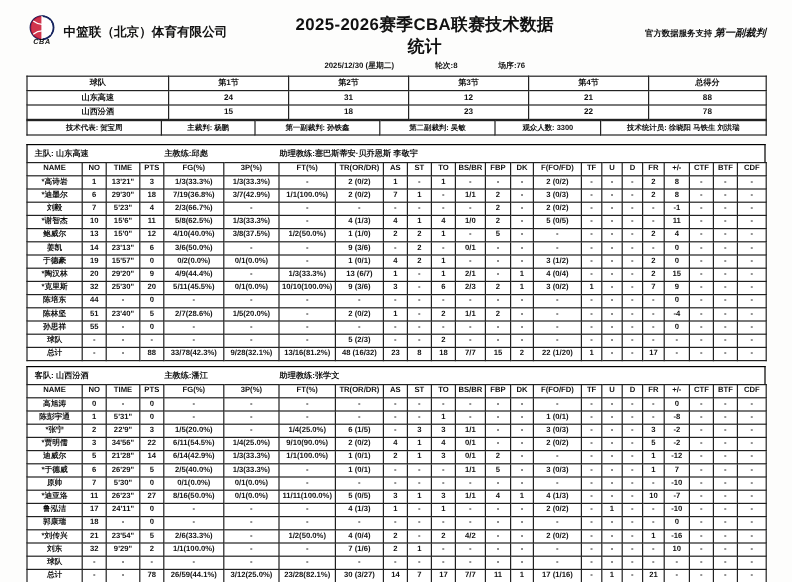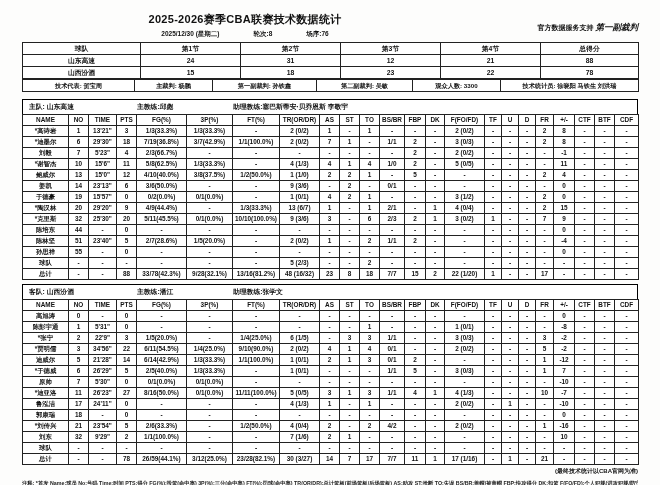--- a/index.html
+++ b/index.html
@@ -6,21 +6,21 @@
     background:#f7f7f5;font-family:"Liberation Sans",sans-serif;color:#111;}
   .sheet{width:660px;height:485px;background:#fdfdfc;position:relative;}
   
   .top{display:flex;align-items:flex-start;padding:12px 22px 3px 22px;}
   .brandbox{display:flex;align-items:center;gap:5px;width:218px;}
   .logo{width:26px;height:30px;display:flex;flex-direction:column;align-items:center;}
   .logo svg{display:block}
   .logo .cba{font-size:6px;font-weight:800;font-style:italic;letter-spacing:.5px;line-height:5px;}
   .company{font-size:10.5px;font-weight:800;white-space:nowrap;}
   .titleblock{flex:1;text-align:center;}
-  .title{font-size:11px;font-weight:800;letter-spacing:.3px;}
+  .title{font-size:14px;font-weight:800;letter-spacing:.3px;}
   .subline{margin-top:3px;font-size:6.5px;font-weight:700;display:flex;justify-content:center;gap:34px;}
   .support{width:170px;text-align:right;font-size:7px;font-weight:700;margin-top:10px;white-space:nowrap;}
   .support i{font-size:8.5px;font-weight:800;}
   
   table{border-collapse:collapse;table-layout:fixed;width:616px;margin:0 22px;background:#fff;}
   table{border:1.4px solid #000;}
   th,td{border:0.6px solid #222;font-size:6.4px;font-weight:700;text-align:center;
     padding:0 1px;height:10px;line-height:10px;white-space:nowrap;overflow:hidden;color:#111;}
   .score td,.score th{height:11px;line-height:11px;font-size:6.8px;}
   .officials td{height:11px;line-height:11px;font-size:6.2px;}
@@ -47,20 +47,33 @@
   .note{margin:2px 22px 0;text-align:right;font-size:6px;font-weight:700;}
   .legend{margin:3px 22px 0;font-size:5.3px;font-weight:600;line-height:1.55;
     white-space:nowrap;overflow:hidden;color:#222;}
 </style>
 </head>
 <body>
 
 <div class="sheet">
 
   <div class="top">
+    <div class="brandbox">
+      <div class="logo">
+        <svg width="22" height="22" viewBox="0 0 24 24">
+          <circle cx="12" cy="12" r="10.5" fill="#fff" stroke="#16245e" stroke-width="1.6"></circle>
+          <path d="M12 1.5 A10.5 10.5 0 0 0 12 22.5" fill="#c8102e" opacity="0.85"></path>
+          <path d="M12 1.5 A10.5 10.5 0 0 1 12 22.5" fill="none" stroke="#16245e" stroke-width="1"></path>
+          <path d="M4 6 Q12 12 20 6 M4 18 Q12 12 20 18" fill="none" stroke="#fff" stroke-width="1.1"></path>
+          <line x1="12" y1="1.5" x2="12" y2="22.5" stroke="#fff" stroke-width="1.1"></line>
+        </svg>
+        <span class="cba">CBA</span>
+      </div>
+      <span class="company">中篮联（北京）体育有限公司</span>
+    </div>
     <div class="titleblock">
       <div class="title">2025-2026赛季CBA联赛技术数据统计</div>
       <div class="subline">
         <span>2025/12/30 (星期二)</span>
         <span>轮次:8</span>
         <span>场序:76</span>
       </div>
     </div>
     <div class="support">
       <span>官方数据服务支持</span>

